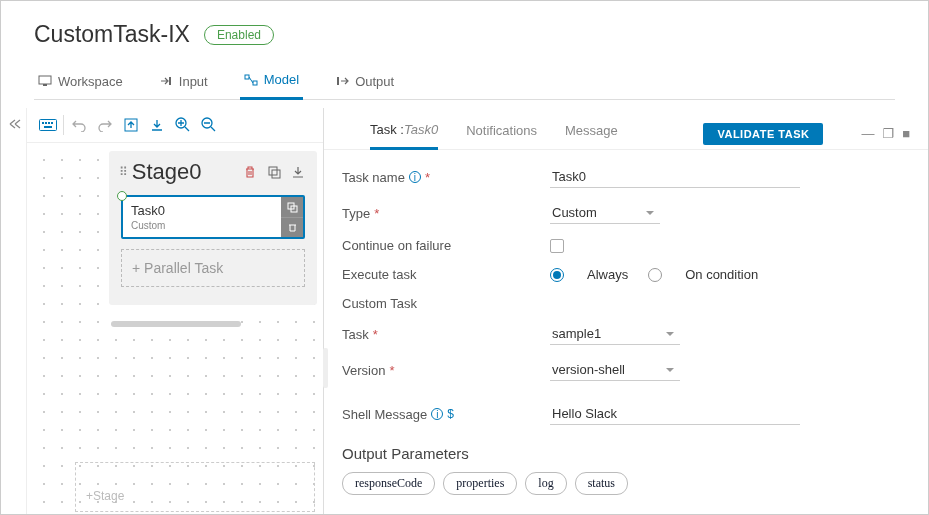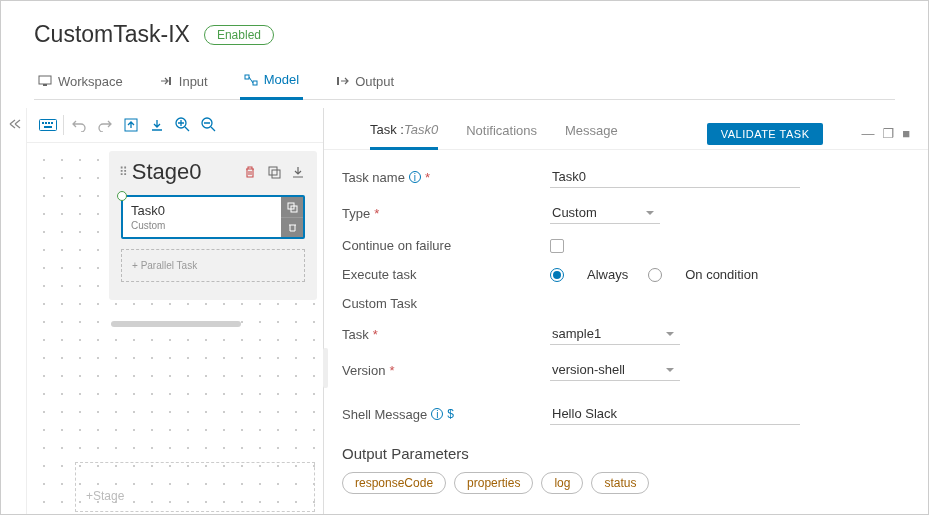--- a/index.html
+++ b/index.html
@@ -27,31 +27,31 @@
 .stage-ico { width: 18px; height: 18px; display: flex; align-items: center; justify-content: center; cursor: pointer; color: #666; }
 .stage-ico.del { color: #c94f4f; }
 .task-card { border: 2px solid #0079b8; background: #fff; border-radius: 2px; display: flex; position: relative; margin: 4px 2px 10px; }
 .task-dot { position: absolute; left: -6px; top: -6px; width: 10px; height: 10px; border: 1px solid #4b9e4b; border-radius: 50%; background: #fff; }
 .task-body { flex: 1; padding: 6px 8px; }
 .task-name { font-size: 13px; color: #333; }
 .task-type { font-size: 10px; color: #888; margin-top: 2px; }
 .task-actions { display: flex; flex-direction: column; }
 .task-act { width: 22px; height: 20px; background: #888; display: flex; align-items: center; justify-content: center; color: #fff; cursor: pointer; font-size: 11px; }
 .task-act + .task-act { border-top: 1px solid #999; }
-.parallel { border: 1px dashed #bbb; padding: 10px; color: #999; font-size: 10px; margin: 4px 2px; cursor: pointer; }
+.parallel { border: 1px dashed #bbb; padding: 10px; color: #999; font-size: 14px; margin: 4px 2px; cursor: pointer; }
 .hscroll { position: absolute; left: 84px; top: 178px; width: 130px; height: 6px; background: #d0d0d0; border-radius: 3px; }
 .add-stage { position: absolute; left: 48px; bottom: 6px; width: 240px; height: 50px; border: 1px dashed #ccc; display: flex; align-items: flex-end; padding: 8px 10px; color: #bbb; font-size: 12px; cursor: pointer; }
 .right { flex: 1; padding: 0; position: relative; }
 .rtabs { display: flex; align-items: center; padding: 10px 18px 0; border-bottom: 1px solid #eee; gap: 28px; }
 .rtab { padding: 4px 0 10px; color: #888; cursor: pointer; font-size: 13px; }
 .rtab.active { color: #333; border-bottom: 3px solid #0079b8; margin-bottom: -1px; margin-left: 28px; }
 .rtab-label { color: #333; }
 .rtab-val { color: #888; font-style: italic; }
 .rtab-spacer { flex: 1; }
-.validate { background: #0079b8; color: #fff; border: none; padding: 5px 14px; font-size: 11px; font-weight: 400; letter-spacing: 0.5px; border-radius: 2px; cursor: pointer; }
+.validate { background: #0079b8; color: #fff; border: none; padding: 5px 14px; font-size: 11px; font-weight: 700; letter-spacing: 0.5px; border-radius: 2px; cursor: pointer; }
 .win-icons { display: flex; gap: 8px; margin-left: 10px; color: #888; }
 .win-icons span { cursor: pointer; font-size: 13px; }
 .form { padding: 16px 18px 10px; }
 .row { display: flex; align-items: center; margin-bottom: 14px; }
 .lbl { width: 208px; font-size: 13px; color: #555; display: flex; align-items: center; gap: 4px; }
 .req { color: #c94f4f; }
 .info { color: #0079b8; font-size: 10px; border: 1px solid #0079b8; border-radius: 50%; width: 12px; height: 12px; display: inline-flex; align-items: center; justify-content: center; }
 .dollar { color: #0079b8; font-size: 12px; }
 .val { flex: 1; }
 .input { border: none; border-bottom: 1px solid #ccc; padding: 3px 2px; font-size: 13px; color: #333; background: transparent; outline: none; }
@@ -62,21 +62,21 @@
 .sel::after { content: ""; position: absolute; right: 6px; top: 50%; border: 4px solid transparent; border-top-color: #999; transform: translateY(-2px); pointer-events: none; }
 .chk { width: 14px; height: 14px; border: 1px solid #aaa; border-radius: 2px; background: #fff; cursor: pointer; }
 .radio-g { display: flex; gap: 20px; align-items: center; }
 .radio { display: flex; align-items: center; gap: 23px; cursor: pointer; }
 .rdot { width: 14px; height: 14px; border: 1px solid #999; border-radius: 50%; display: flex; align-items: center; justify-content: center; }
 .rdot.on { border-color: #0079b8; }
 .rdot.on::after { content: ""; width: 8px; height: 8px; background: #0079b8; border-radius: 50%; }
 .section-title { font-size: 13px; color: #555; margin: 6px 0 12px; }
 .out-title { font-size: 15px; color: #444; margin: 20px 0 10px; }
 .pills { display: flex; gap: 8px; flex-wrap: wrap; }
-.pill { border: 1px solid #bbb; border-radius: 11px; padding: 3px 12px; font-size: 12px; color: #a16207; cursor: pointer; }
+.pill { border: 1px solid #bbb; border-radius: 11px; padding: 3px 12px; font-size: 12px; color: #0f172a; cursor: pointer; font-family: Liberation Serif, serif; }
 .vsplit { position: absolute; left: -1px; top: 240px; width: 5px; height: 40px; background: #eee; border-radius: 2px; }
 svg { display: block; }
 </style>
 </head>
 <body>
 
 <div class="header">
   <div class="title-row">
     <span class="title">CustomTask-IX</span>
     <span class="badge">Enabled</span>

